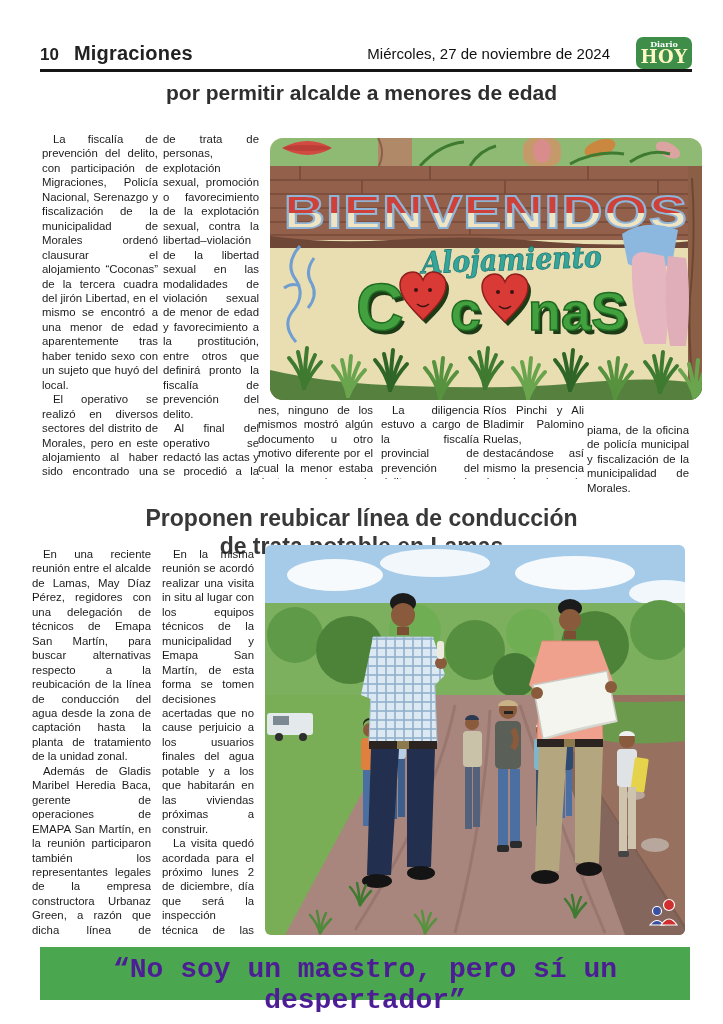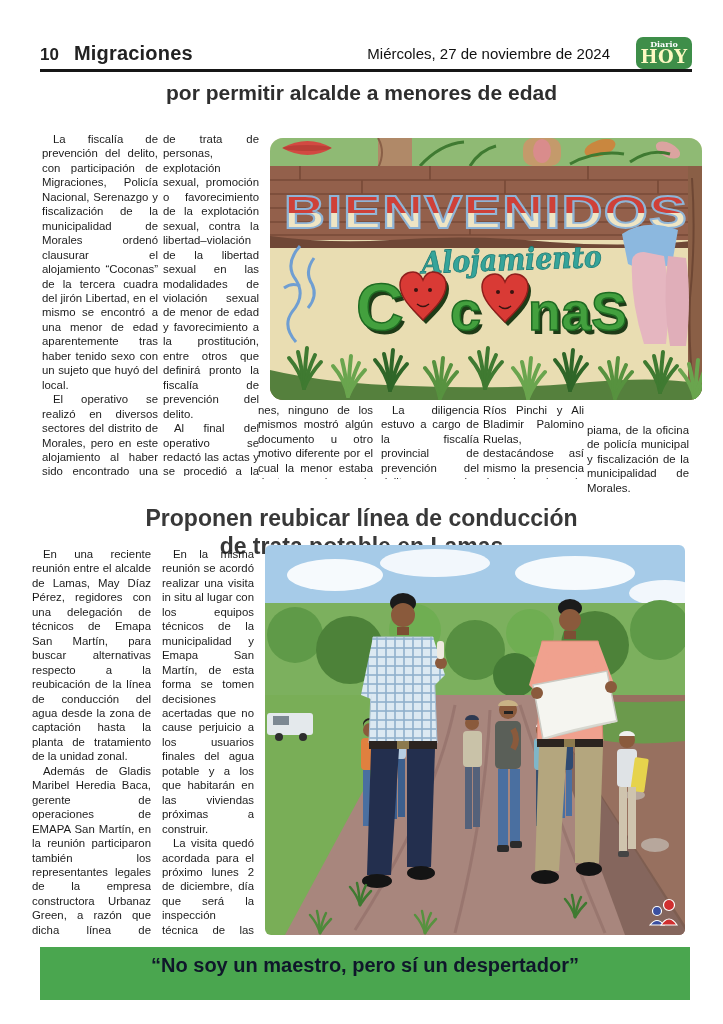--- a/index.html
+++ b/index.html
@@ -44,21 +44,21 @@
 
   
   .mural-wrap{position:absolute;left:270px;top:8px;width:432px;height:262px;
               border-radius:13px;overflow:hidden;}
   .photo-wrap{position:absolute;left:265px;top:0;width:420px;height:390px;
               border-radius:6px;overflow:hidden;}
 
   
   .banner{position:absolute;top:947px;left:40px;width:650px;height:53px;
           background:#4aa64f;box-sizing:border-box;padding-top:7px;text-align:center;}
-  .banner span{font-family:Liberation Sans, sans-serif;font-weight:bold;font-size:20px;color:#0f172a;}
+  .banner span{font-family:Liberation Mono, monospace;font-weight:bold;font-size:28px;color:#4c1d95;}
 </style>
 </head>
 <body>
 
 <div class="page">
 
   <div class="header">
     <div class="hleft">
       <span class="pnum">10</span>
       <span class="section">Migraciones</span>

